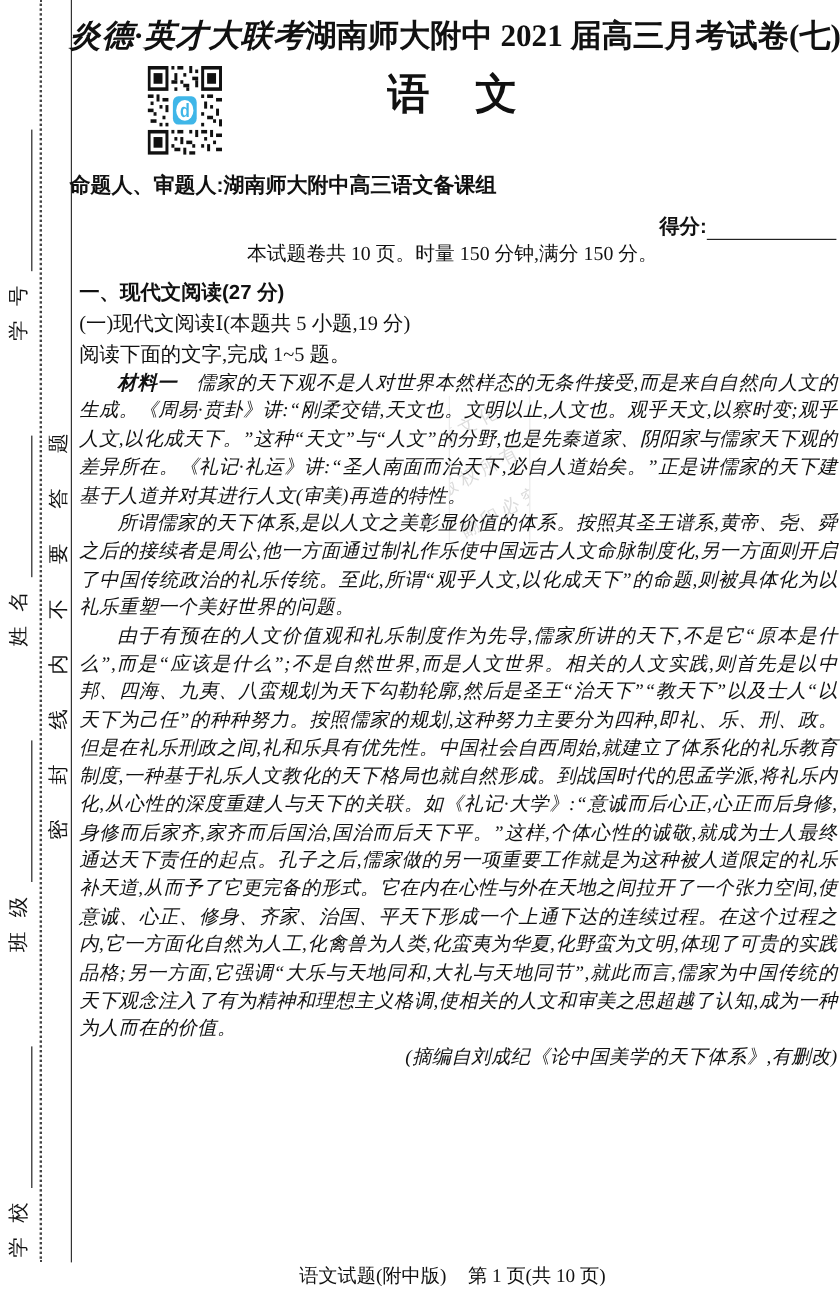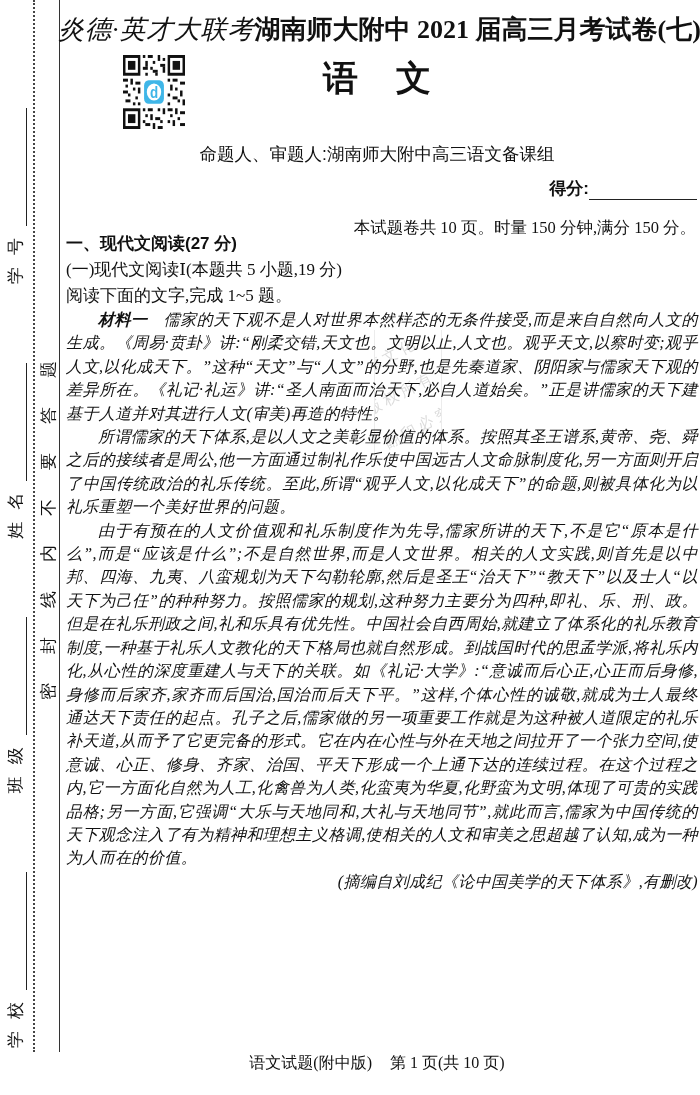--- a/index.html
+++ b/index.html
@@ -13,43 +13,43 @@
     overflow: hidden;
   }
   .hei { font-family: "Liberation Sans", "DejaVu Sans", sans-serif; }
 
   
   .exam-title {
     position: absolute; top: 12px; left: 58px; right: 4px;
     text-align: center; white-space: nowrap;
     font-size: 26px; line-height: 36px; font-weight: bold;
   }
-  .exam-title .brand { font-style: italic; font-weight: 400; letter-spacing: 1px; }
+  .exam-title .brand { font-style: italic; font-weight: 700; letter-spacing: 1px; }
   .exam-title .examname { font-weight: 600; }
 
   .qr { position: absolute; top: 55px; left: 123px; width: 62px; height: 74px; }
   .qr svg { width: 100%; height: 100%; display: block; }
 
   .subject-title {
     position: absolute; top: 57px; left: 58px; right: 4px;
     text-align: center; font-size: 35px; font-weight: bold; line-height: 44px;
   }
   .subject-title .gap { display: inline-block; width: 38px; }
 
   .setter-line {
     position: absolute; top: 142px; left: 58px; right: 4px;
-    text-align: center; font-size: 17.5px; font-weight: normal;
+    text-align: left; font-size: 17.5px; font-weight: bold;
   }
 
   .score-row { position: absolute; top: 177px; right: 3px; font-size: 17px; font-weight: bold; }
   .score-blank { display: inline-block; width: 108px; border-bottom: 1.5px solid #222; height: 17px; vertical-align: bottom; }
 
   .exam-info {
     position: absolute; top: 201px; left: 58px; right: 4px;
-    text-align: right; font-size: 16.5px; margin-top: 16px;
+    text-align: center; font-size: 16.5px;
   }
 
   
   .content { position: absolute; top: 231px; left: 66px; width: 632px; }
   .sec-h { font-size: 17px; font-weight: bold; line-height: 26px; }
   .sec-sub, .instr { font-size: 17px; line-height: 25.5px; }
   .body-para {
     margin: 0; text-indent: 2em;
     font-size: 16px; line-height: 23.4px;
     text-align: justify;

